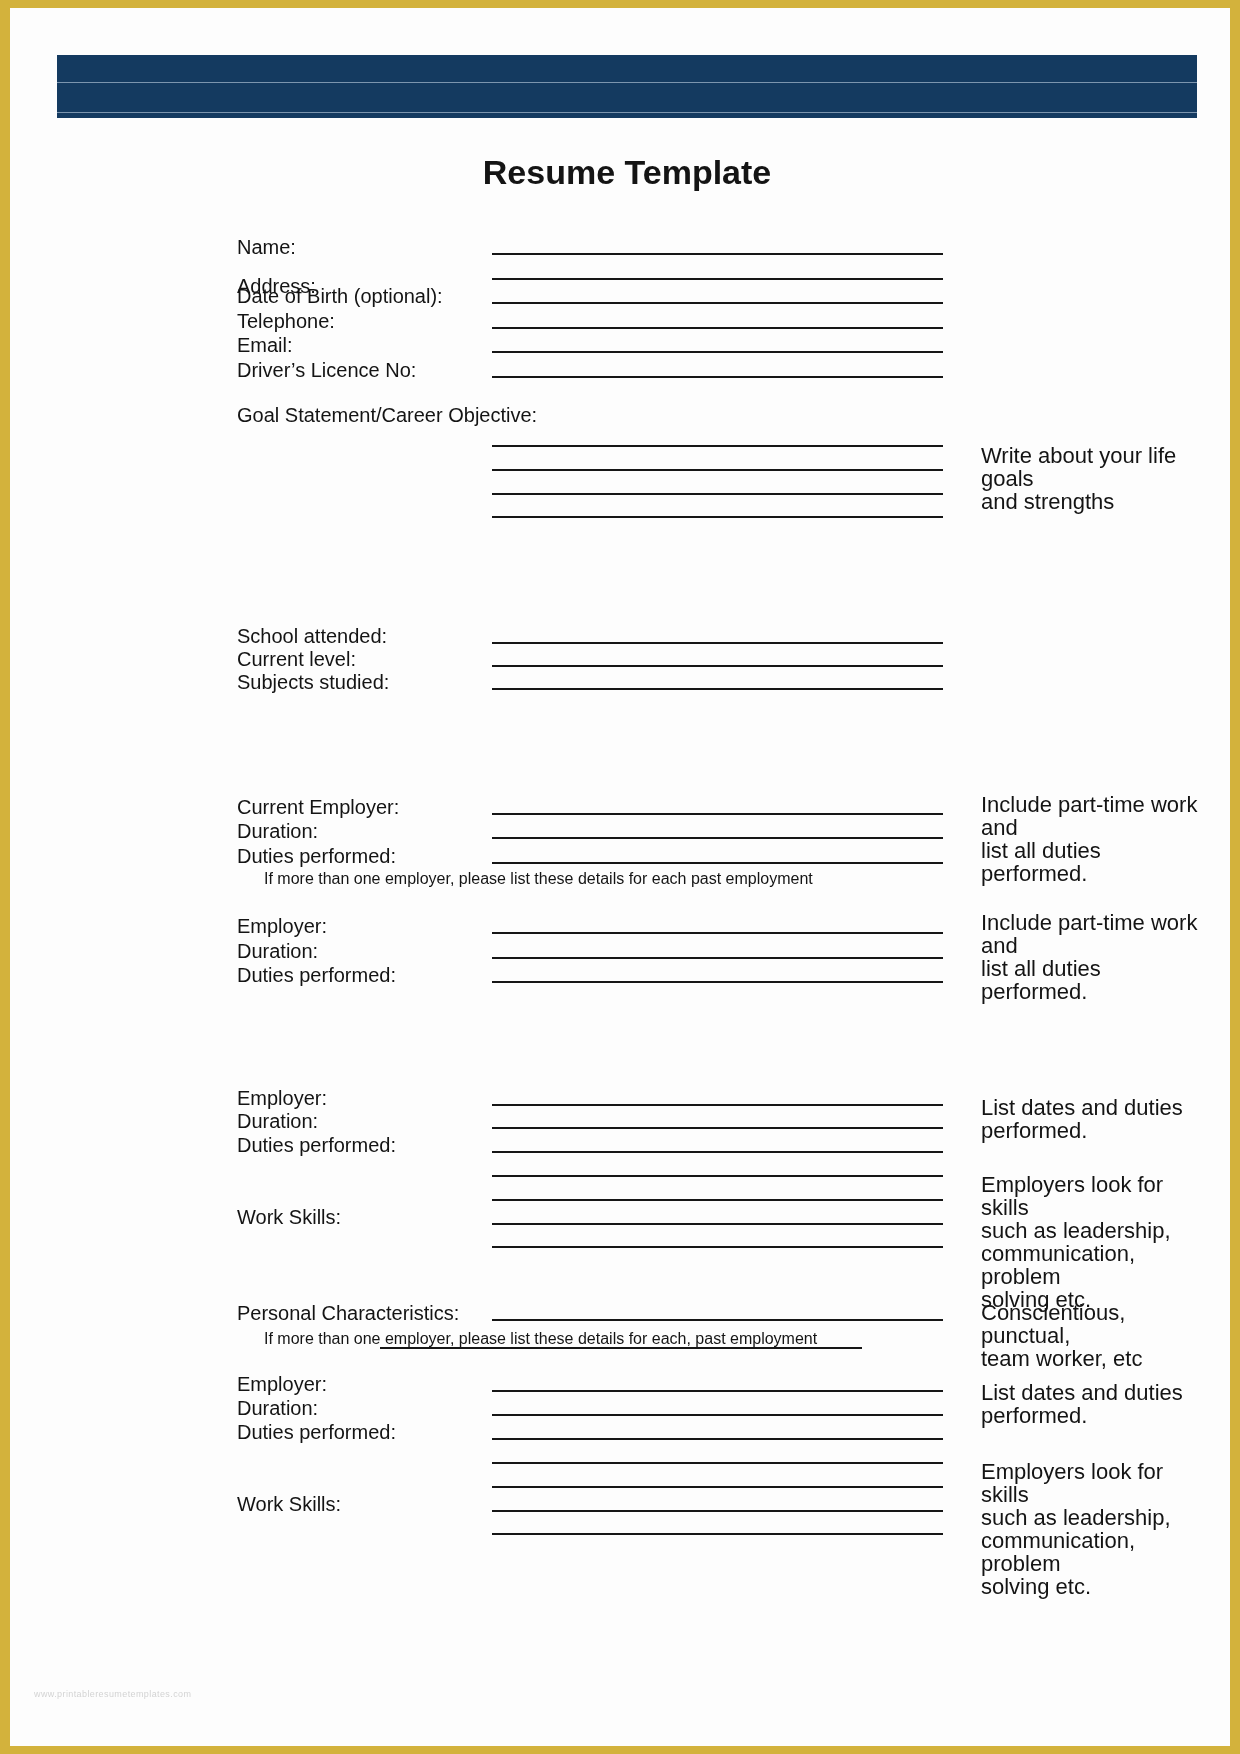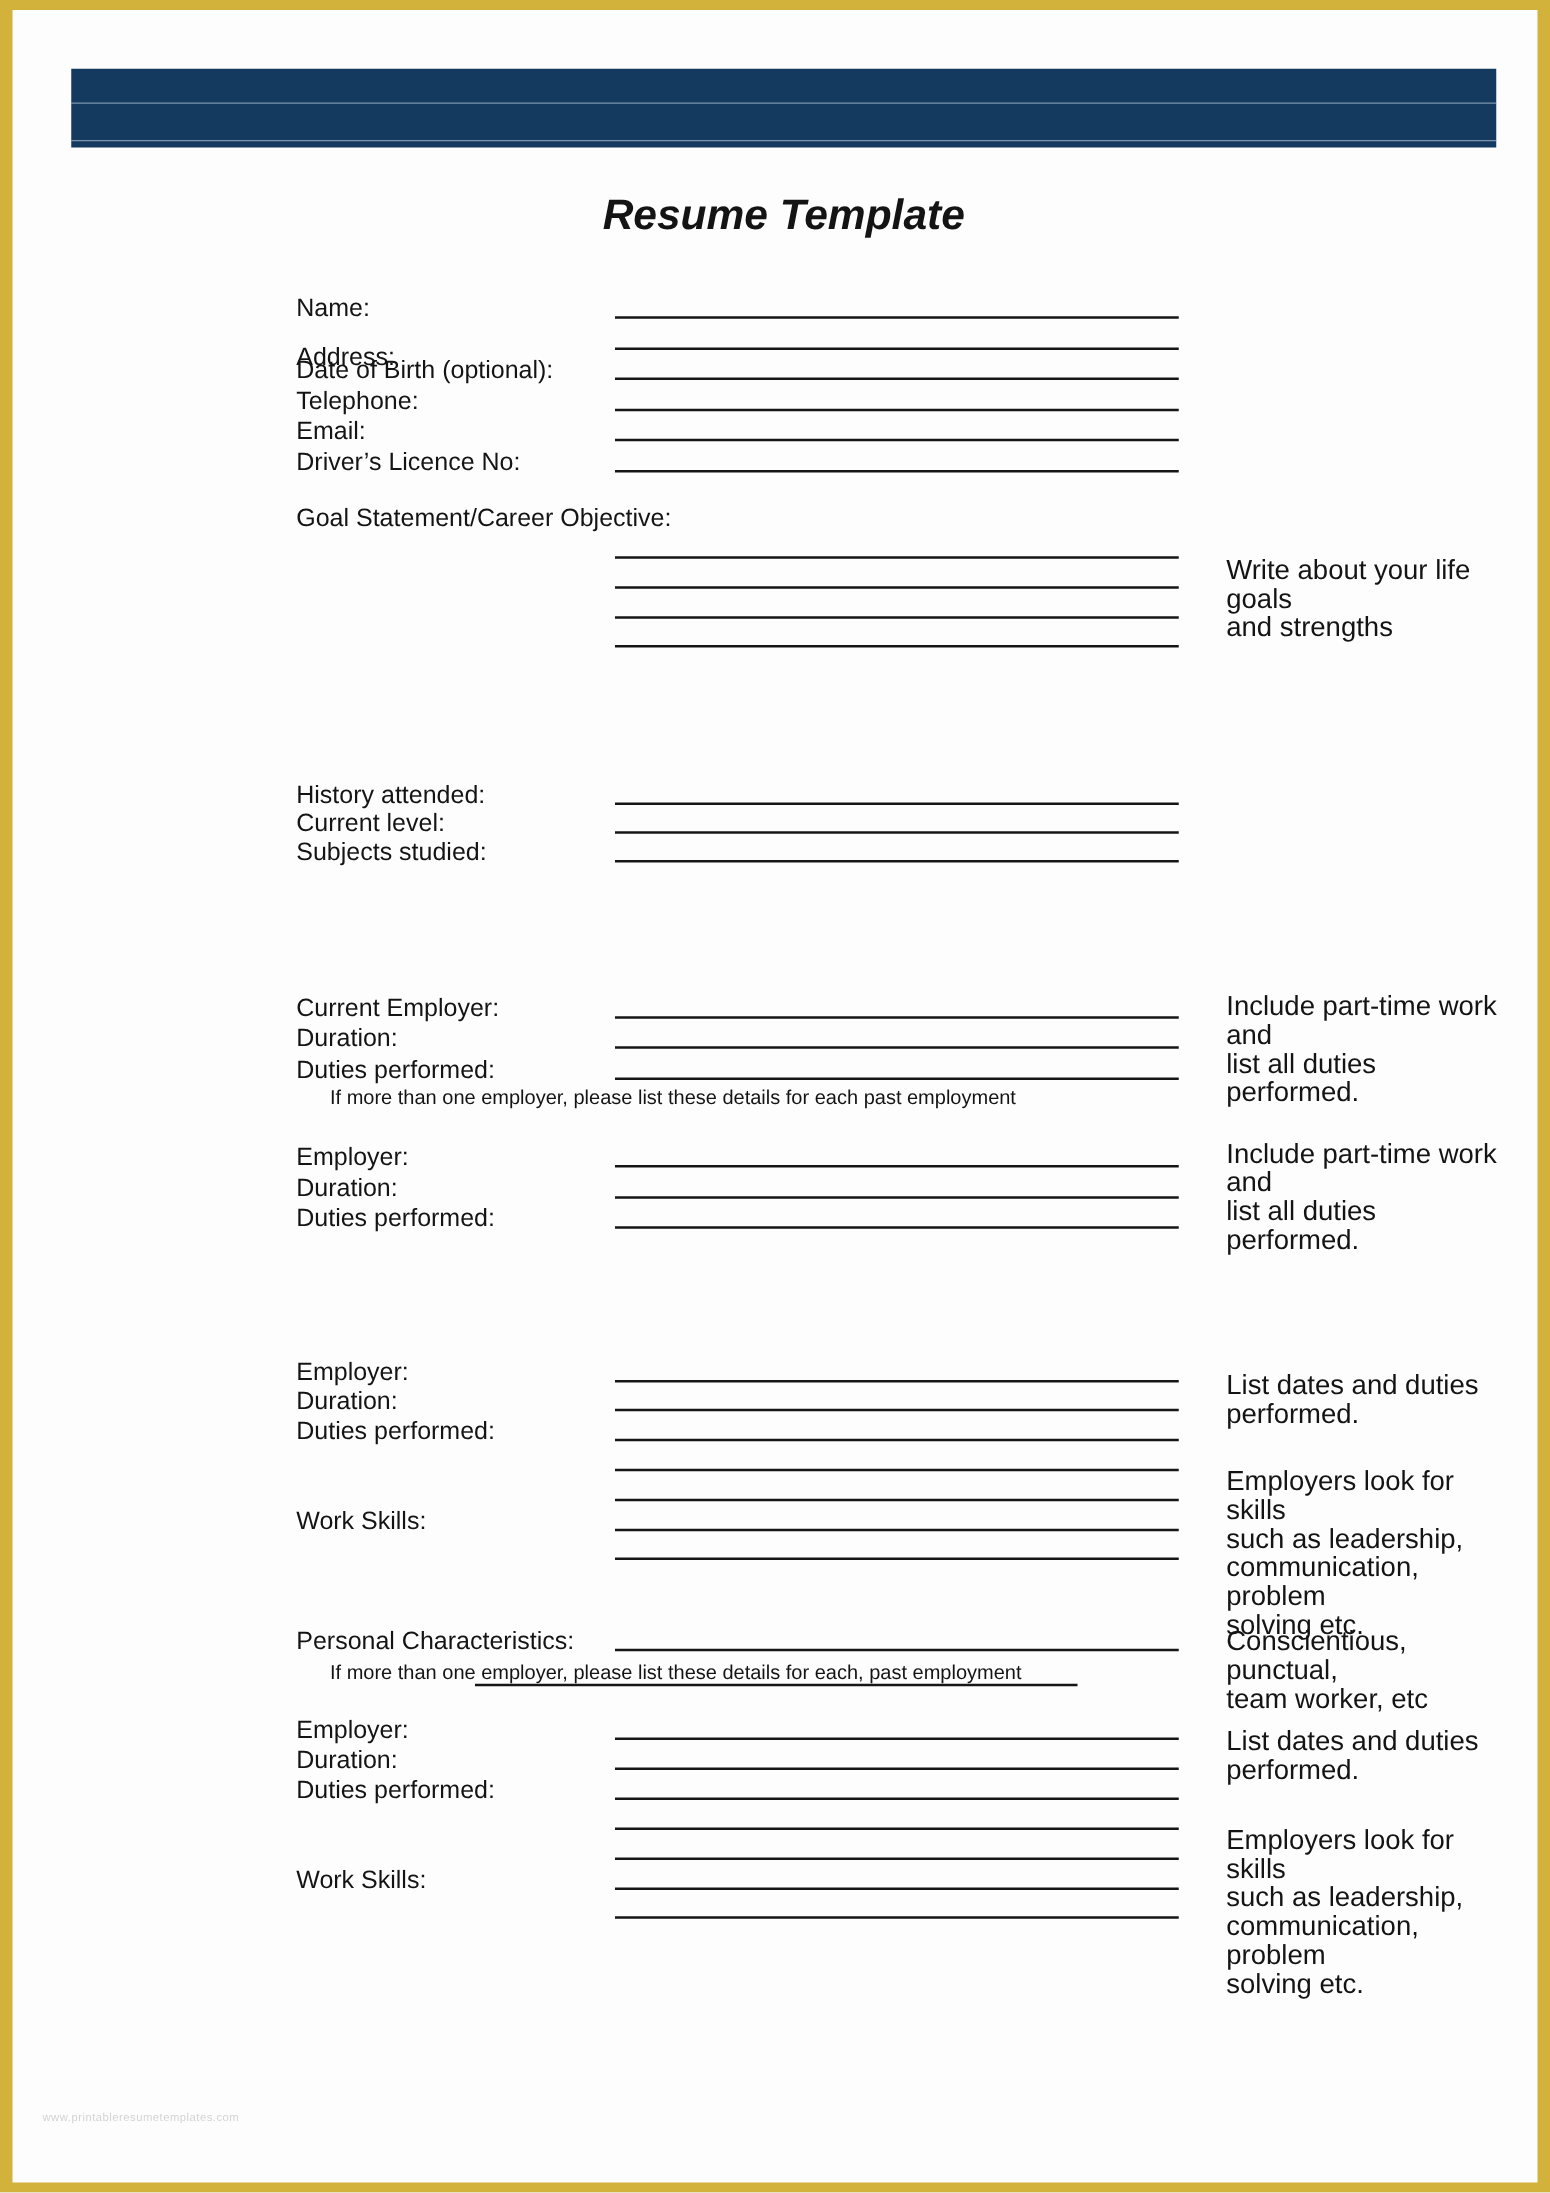--- a/index.html
+++ b/index.html
@@ -6,21 +6,21 @@
   .page{
     position:relative;width:1240px;height:1754px;background:#fdfdfd;
     box-sizing:border-box;overflow:hidden;
     border-top:8px solid #d3b23c;border-bottom:8px solid #d3b23c;
     border-left:10px solid #d3b23c;border-right:10px solid #d3b23c;
     font-family:"Liberation Sans",sans-serif;color:#141414;
   }
   .headerbar{position:absolute;left:47px;top:47px;width:1140px;height:63px;background:#143a60;}
   .headerbar .hl{position:absolute;left:0;width:100%;height:1px;background:rgba(210,224,238,.55);}
   .title{position:absolute;left:47px;top:147px;width:1140px;text-align:center;
-         font-size:34px;font-weight:bold;line-height:1;white-space:nowrap;font-style:italic;}
+         font-size:34px;font-weight:bold;line-height:1;white-space:nowrap;}
   .h2{position:absolute;left:108px;font-size:32px;font-weight:bold;line-height:1.05;white-space:nowrap;}
   .lbl{position:absolute;left:227px;font-size:20px;line-height:1.15;white-space:nowrap;text-align:right;}
   .note{position:absolute;left:254px;font-size:16px;line-height:1.15;white-space:nowrap;}
   .ann{position:absolute;left:971px;width:230px;font-size:22px;line-height:23px;white-space:pre-line;}
   .fline{position:absolute;left:482px;width:451px;height:2px;background:#161616;}
   .nline{position:absolute;left:370px;width:482px;height:2px;background:#161616;}
   .watermark{position:absolute;left:24px;top:1681px;font-size:9px;color:#bcbcbc;
              letter-spacing:.4px;opacity:.65;white-space:nowrap;}
 </style>
 </head>
@@ -50,21 +50,21 @@
   <div class="fline" style="top:368px"></div>
 
   <div class="lbl" style="top:396px">Goal Statement/Career Objective:</div>
   <div class="fline" style="top:437px"></div>
   <div class="fline" style="top:461px"></div>
   <div class="fline" style="top:485px"></div>
   <div class="fline" style="top:508px"></div>
   <div class="ann" style="top:436px">Write about your life goals
 and strengths</div>
 
-  <div class="lbl" style="top:617px">History attended:</div>
+  <div class="lbl" style="top:617px">School attended:</div>
   <div class="lbl" style="top:640px">Current level:</div>
   <div class="lbl" style="top:663px">Subjects studied:</div>
   <div class="fline" style="top:634px"></div>
   <div class="fline" style="top:657px"></div>
   <div class="fline" style="top:680px"></div>
 
   <div class="lbl" style="top:788px">Current Employer:</div>
   <div class="lbl" style="top:812px">Duration:</div>
   <div class="lbl" style="top:837px">Duties performed:</div>
   <div class="fline" style="top:805px"></div>

